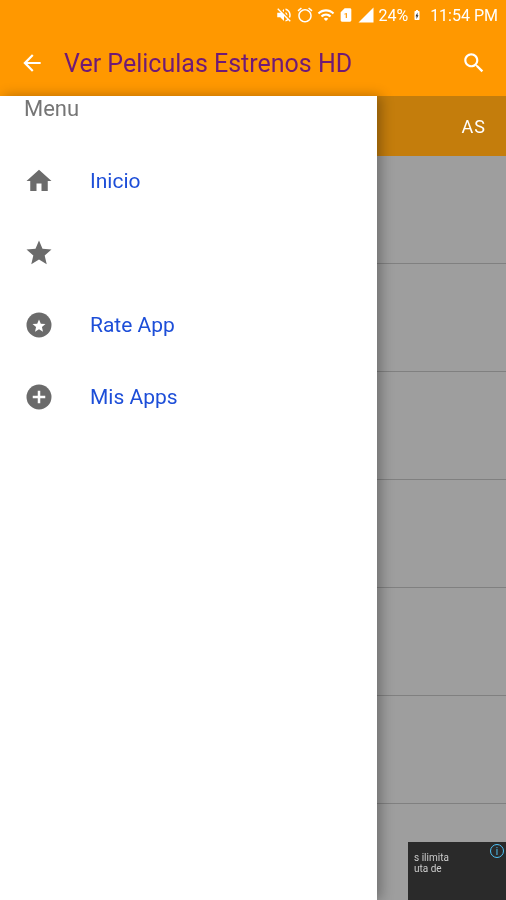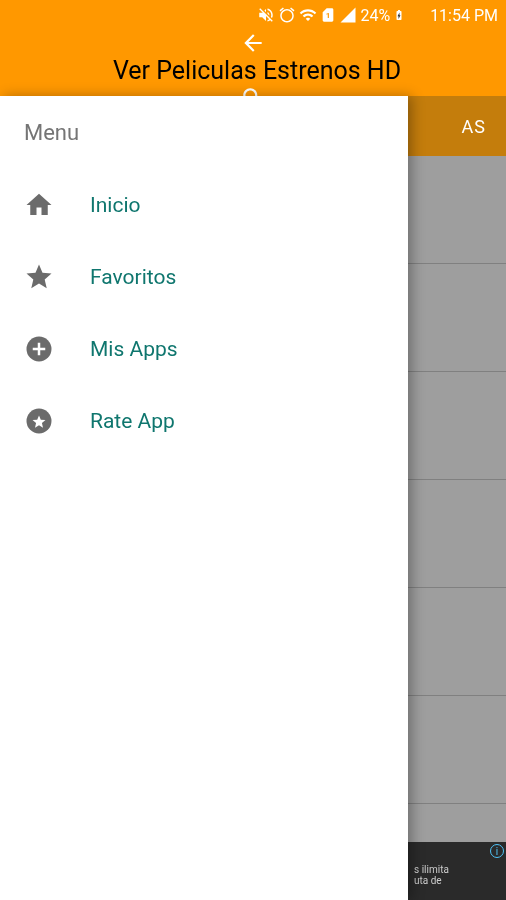--- a/index.html
+++ b/index.html
@@ -22,22 +22,21 @@
       font-size: 16px;
       gap: 4px;
     }
     .status-icons { display: flex; align-items: center; gap: 3px; }
     .app-bar {
       background: #ff9800;
       height: 66px;
       display: flex;
       align-items: center;
       padding: 0 8px;
-      color: #000000;
-      flex-direction: column;
+      color: #701a75;
     }
     .back-btn {
       width: 48px;
       height: 48px;
       display: flex;
       align-items: center;
       justify-content: center;
     }
     .app-title {
       font-size: 25px;
@@ -72,46 +71,45 @@
       background: #9e9e9e;
     }
     .list-item-bg {
       height: 108px;
       border-bottom: 1px solid #808080;
     }
     .drawer {
       position: absolute;
       top: 96px;
       left: 0;
-      width: 408px;
+      width: 377px;
       height: calc(900px - 96px);
       background: white;
       box-shadow: 4px 0 12px rgba(0,0,0,0.3);
       z-index: 10;
-      padding-top: 24px;
     }
     .drawer-title {
       color: #757575;
       font-size: 22px;
       padding: 0 24px 24px 24px;
     }
     .menu-item {
       display: flex;
       align-items: center;
       height: 72px;
       padding: 0 24px;
     }
     .menu-icon {
       width: 54px;
       display: flex;
       align-items: center;
       color: #6b6b6b;
     }
     .menu-label {
-      color: #0f766e;
+      color: #1d4ed8;
       font-size: 21px;
       margin-left: 12px;
     }
     .ad-corner {
       position: absolute;
       bottom: 0;
       right: 0;
       width: 98px;
       height: 58px;
       background: #2a2a2a;
@@ -155,21 +153,21 @@
         <text x="12" y="16" font-size="12" fill="#ff9800" text-anchor="middle" font-weight="bold">1</text>
       </svg>
     <svg width="18" height="18" viewBox="0 0 24 24" fill="white">
         <path d="M2 22h20V2z"></path>
       </svg>
     <span>24%</span>
     <svg width="12" height="18" viewBox="0 0 24 24" fill="white">
         <path d="M15.67 4H14V2h-4v2H8.33C7.6 4 7 4.6 7 5.33v15.33C7 21.4 7.6 22 8.33 22h7.33c.74 0 1.34-.6 1.34-1.33V5.33C17 4.6 16.4 4 15.67 4z"></path>
         <path d="M11 20v-5.5H9L13 7v5.5h2L11 20z" fill="#333"></path>
       </svg>
-    <span style="margin-left:22px;">11:54 PM</span>
+    <span style="margin-left:4px;">11:54 PM</span>
   </div>
 </div>
 
 <div class="app-bar">
   <div class="back-btn">
     <svg width="26" height="26" viewBox="0 0 24 24" fill="white">
         <path d="M20 11H7.83l5.59-5.59L12 4l-8 8 8 8 1.41-1.41L7.83 13H20v-2z"></path>
       </svg>
   </div>
   <div class="app-title">Ver Peliculas Estrenos HD</div>
@@ -187,21 +185,21 @@
   <div class="list-bg">
     <div class="list-item-bg"></div>
     <div class="list-item-bg"></div>
     <div class="list-item-bg"></div>
     <div class="list-item-bg"></div>
     <div class="list-item-bg"></div>
     <div class="list-item-bg"></div>
   </div>
   <div class="ad-corner">
     <div class="ad-info">i</div>
-    <div style="margin-top:16px;">s ilimita</div>
+    <div style="margin-top:4px;">s ilimita</div>
     <div>uta de</div>
   </div>
 </div>
 
 <div class="drawer">
   <div class="drawer-title">Menu</div>
 
   <div class="menu-item">
     <span class="menu-icon">
       <svg width="30" height="30" viewBox="0 0 24 24" fill="#6b6b6b">
@@ -210,36 +208,35 @@
     </span>
     <span class="menu-label">Inicio</span>
   </div>
 
   <div class="menu-item">
     <span class="menu-icon">
       <svg width="30" height="30" viewBox="0 0 24 24" fill="#6b6b6b">
           <path d="M12 17.27L18.18 21l-1.64-7.03L22 9.24l-7.19-.61L12 2 9.19 8.63 2 9.24l5.46 4.73L5.82 21z"></path>
         </svg>
     </span>
-    <span class="menu-label">Favoritos</span>
-  </div>
-
+  </div>
+
+
+  <div class="menu-item">
+    <span class="menu-icon">
+      <svg width="30" height="30" viewBox="0 0 24 24" fill="#6b6b6b">
+          <circle cx="12" cy="12" r="10"></circle>
+          <path d="M12 15.4l3.2 1.93-.85-3.65 2.83-2.45-3.73-.32L12 7.5l-1.45 3.41-3.73.32 2.83 2.45-.85 3.65z" fill="white"></path>
+        </svg>
+    </span>
+    <span class="menu-label">Rate App</span>
+  </div>
 
   <div class="menu-item">
     <span class="menu-icon">
       <svg width="30" height="30" viewBox="0 0 24 24" fill="#6b6b6b">
           <circle cx="12" cy="12" r="10"></circle>
           <path d="M17 13h-4v4h-2v-4H7v-2h4V7h2v4h4v2z" fill="white"></path>
         </svg>
     </span>
     <span class="menu-label">Mis Apps</span>
   </div>
-
-  <div class="menu-item">
-    <span class="menu-icon">
-      <svg width="30" height="30" viewBox="0 0 24 24" fill="#6b6b6b">
-          <circle cx="12" cy="12" r="10"></circle>
-          <path d="M12 15.4l3.2 1.93-.85-3.65 2.83-2.45-3.73-.32L12 7.5l-1.45 3.41-3.73.32 2.83 2.45-.85 3.65z" fill="white"></path>
-        </svg>
-    </span>
-    <span class="menu-label">Rate App</span>
-  </div>
 </div>
 
 </body></html>

